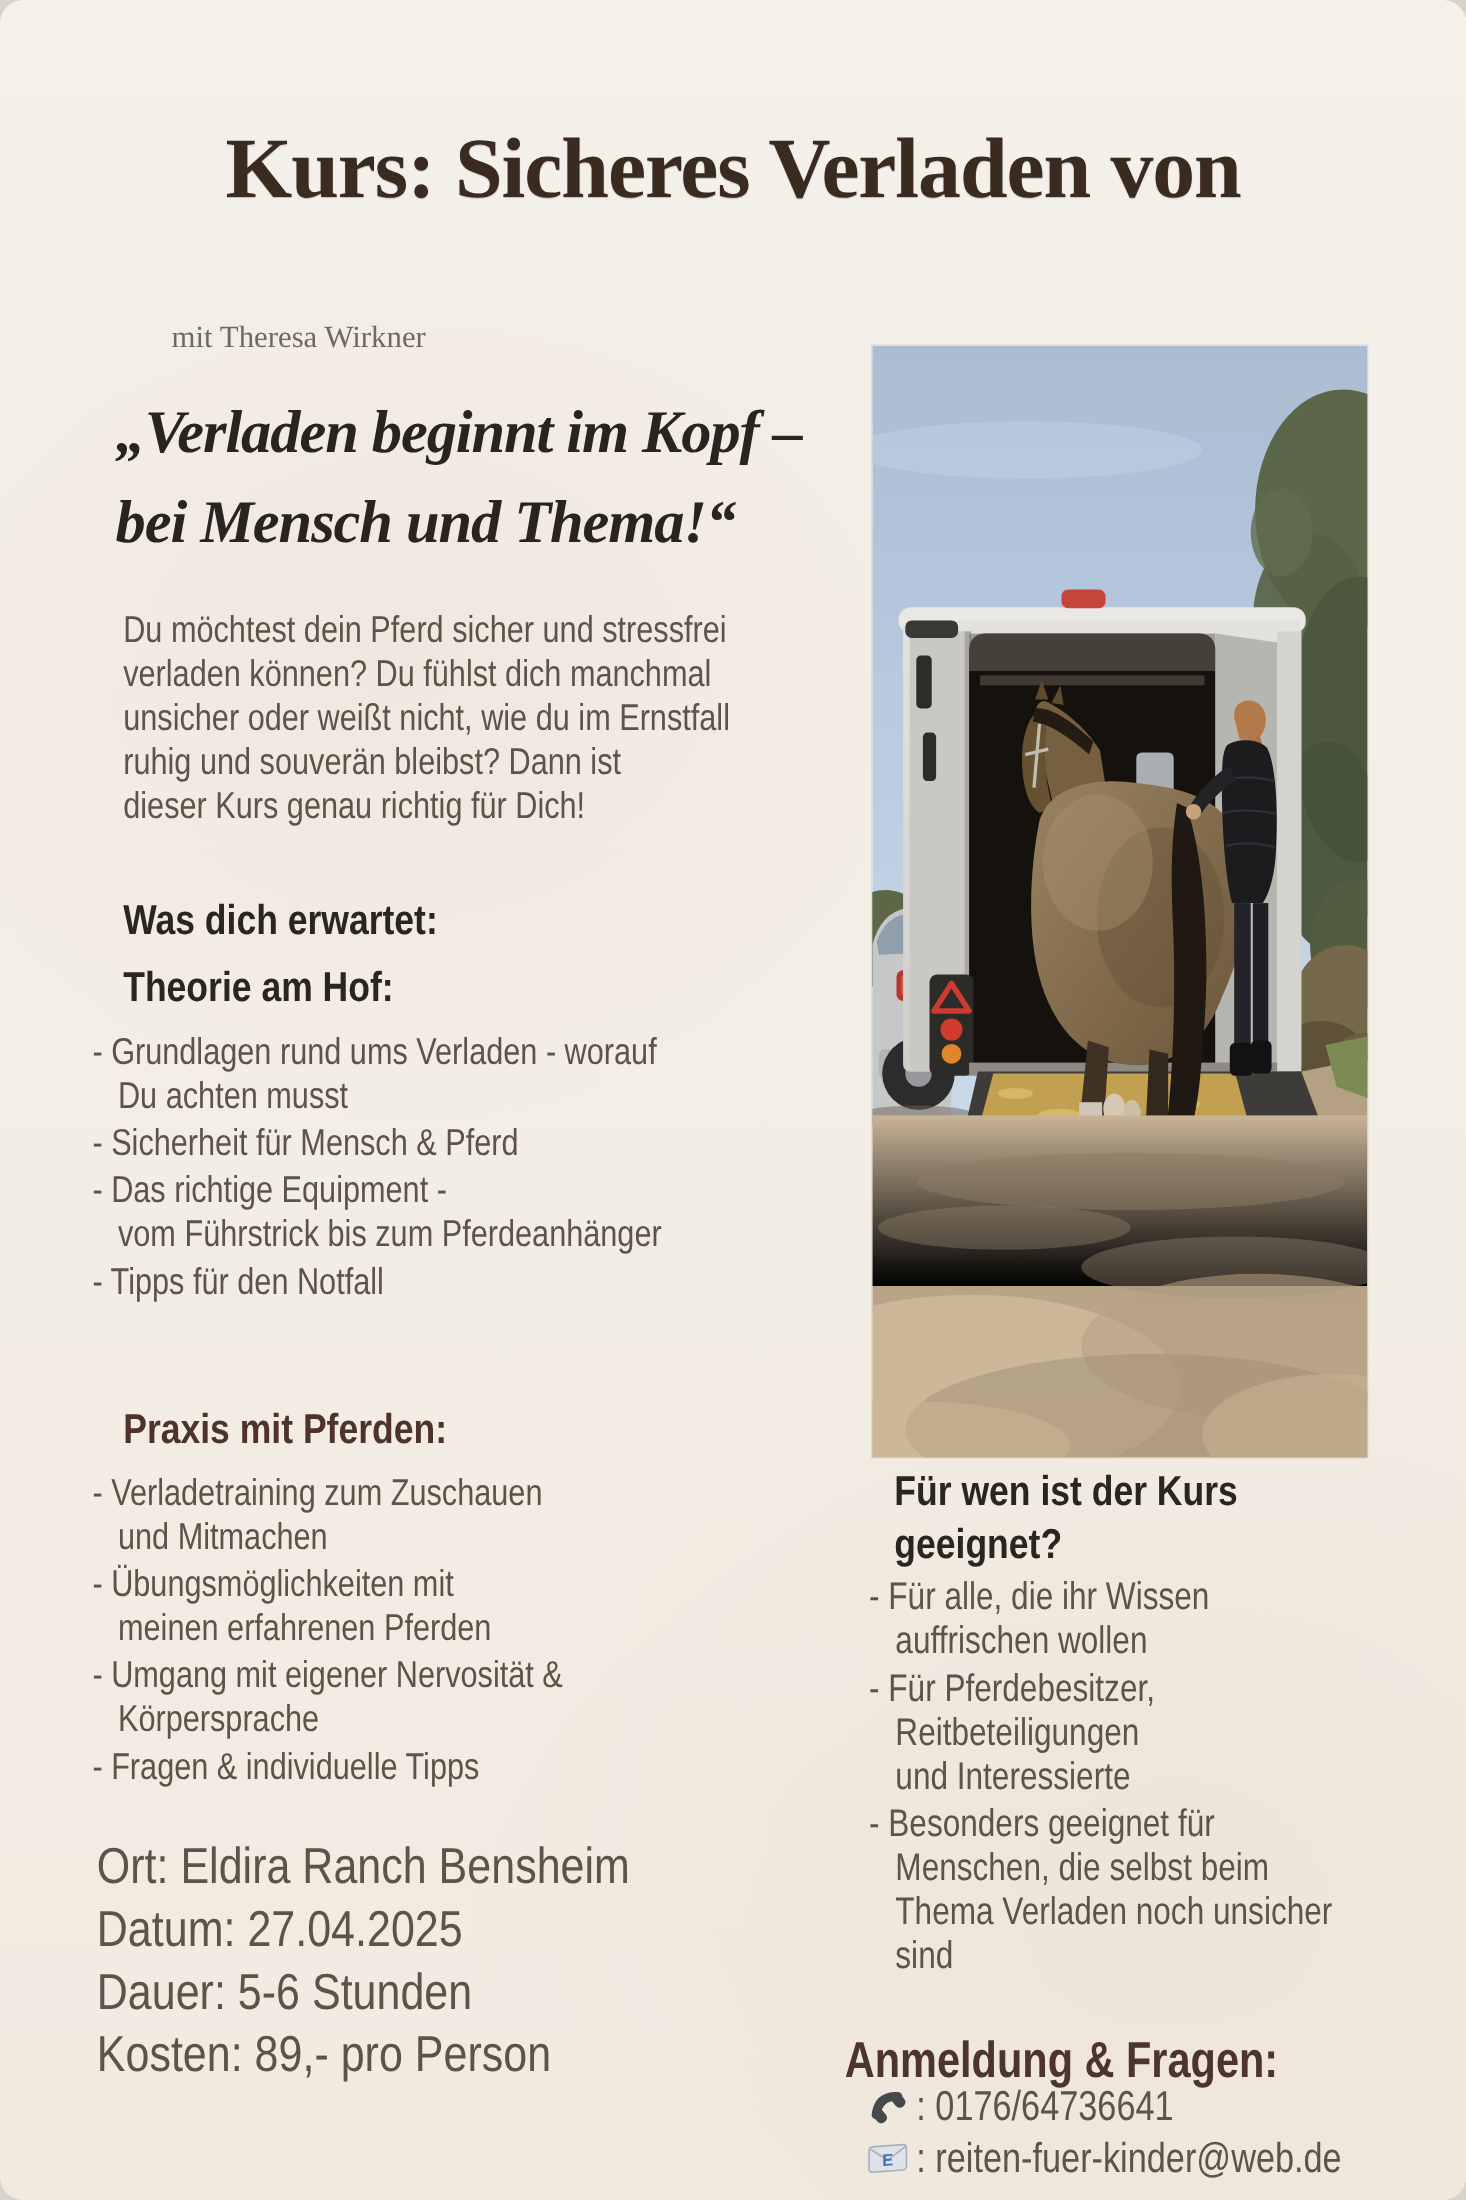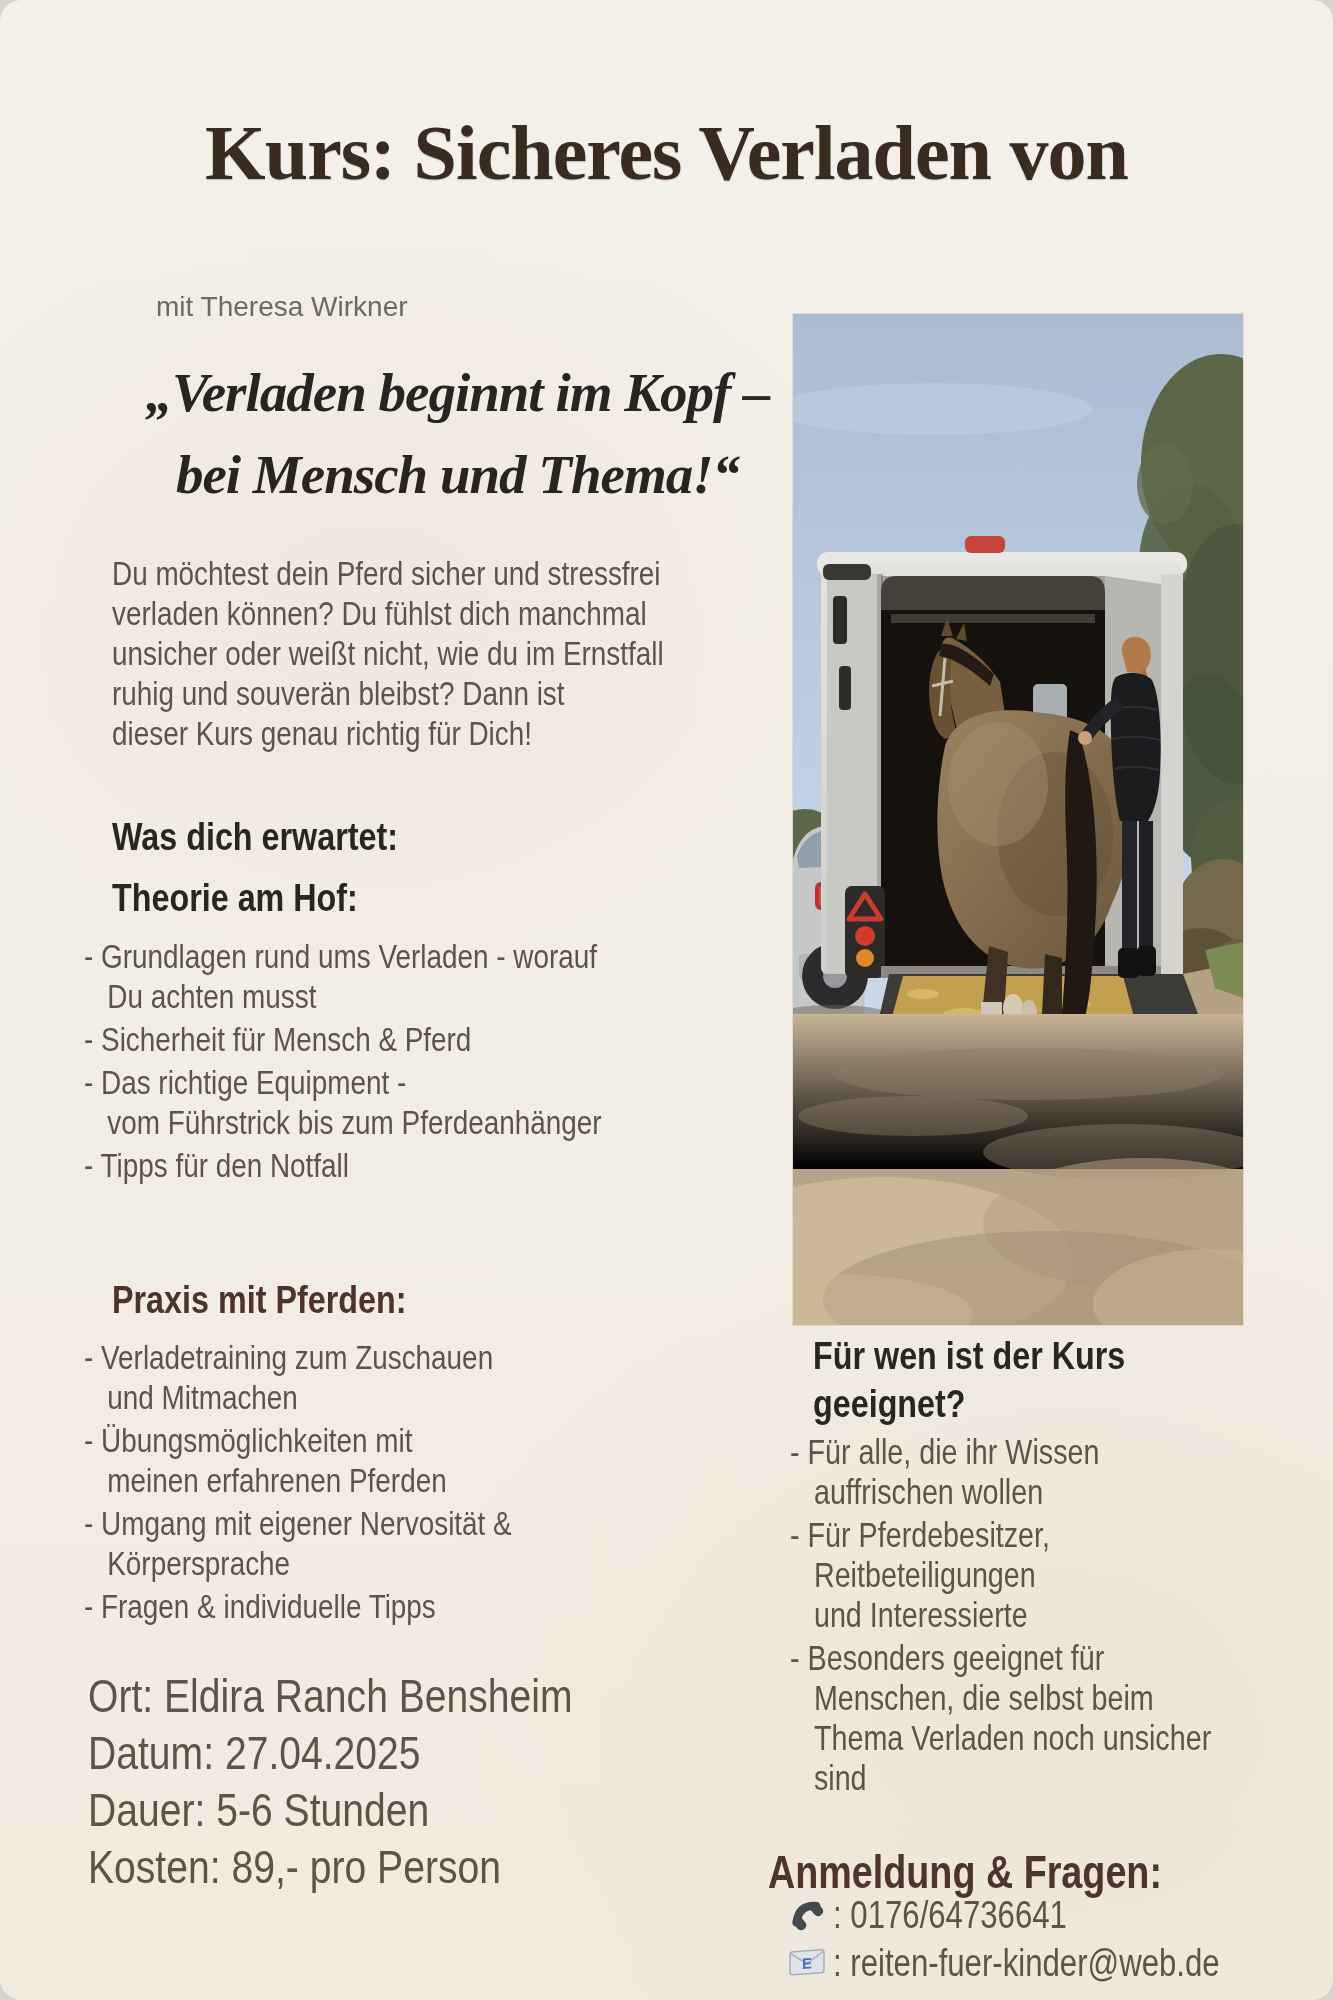--- a/index.html
+++ b/index.html
@@ -13,23 +13,23 @@
     border-radius:21px;
   }
   .abs{position:absolute;}
   .pre{white-space:pre-wrap;}
   .title{
     left:0;top:104px;width:1333px;text-align:center;
     font-family:"Liberation Serif",serif;font-weight:700;
     font-size:78px;line-height:97px;color:#3a2b20;letter-spacing:-1px;
     text-shadow:0 1px 1px rgba(58,43,32,.25);
   }
-  .presenter{left:156px;top:291px;font-size:28px;color:#6f6962;}
+  .presenter{left:156px;top:291px;font-size:28px;color:#6f6962;font-family:Liberation Serif, serif;}
   .quote{
-    left:105px;top:352px;width:705px;text-align:center;
+    left:105px;top:352px;width:705px;
     font-family:"Liberation Serif",serif;font-style:italic;font-weight:700;
     font-size:55px;line-height:82px;color:#2a2420;letter-spacing:-1px;
   }
   .intro{
     left:112px;top:553px;width:800px;font-size:34px;line-height:40px;
     color:#5f5349;transform:scaleX(.82);transform-origin:0 0;
   }
   .h{
     font-weight:700;font-size:38px;color:#2b2520;white-space:nowrap;
     transform:scaleX(.85);transform-origin:0 0;

